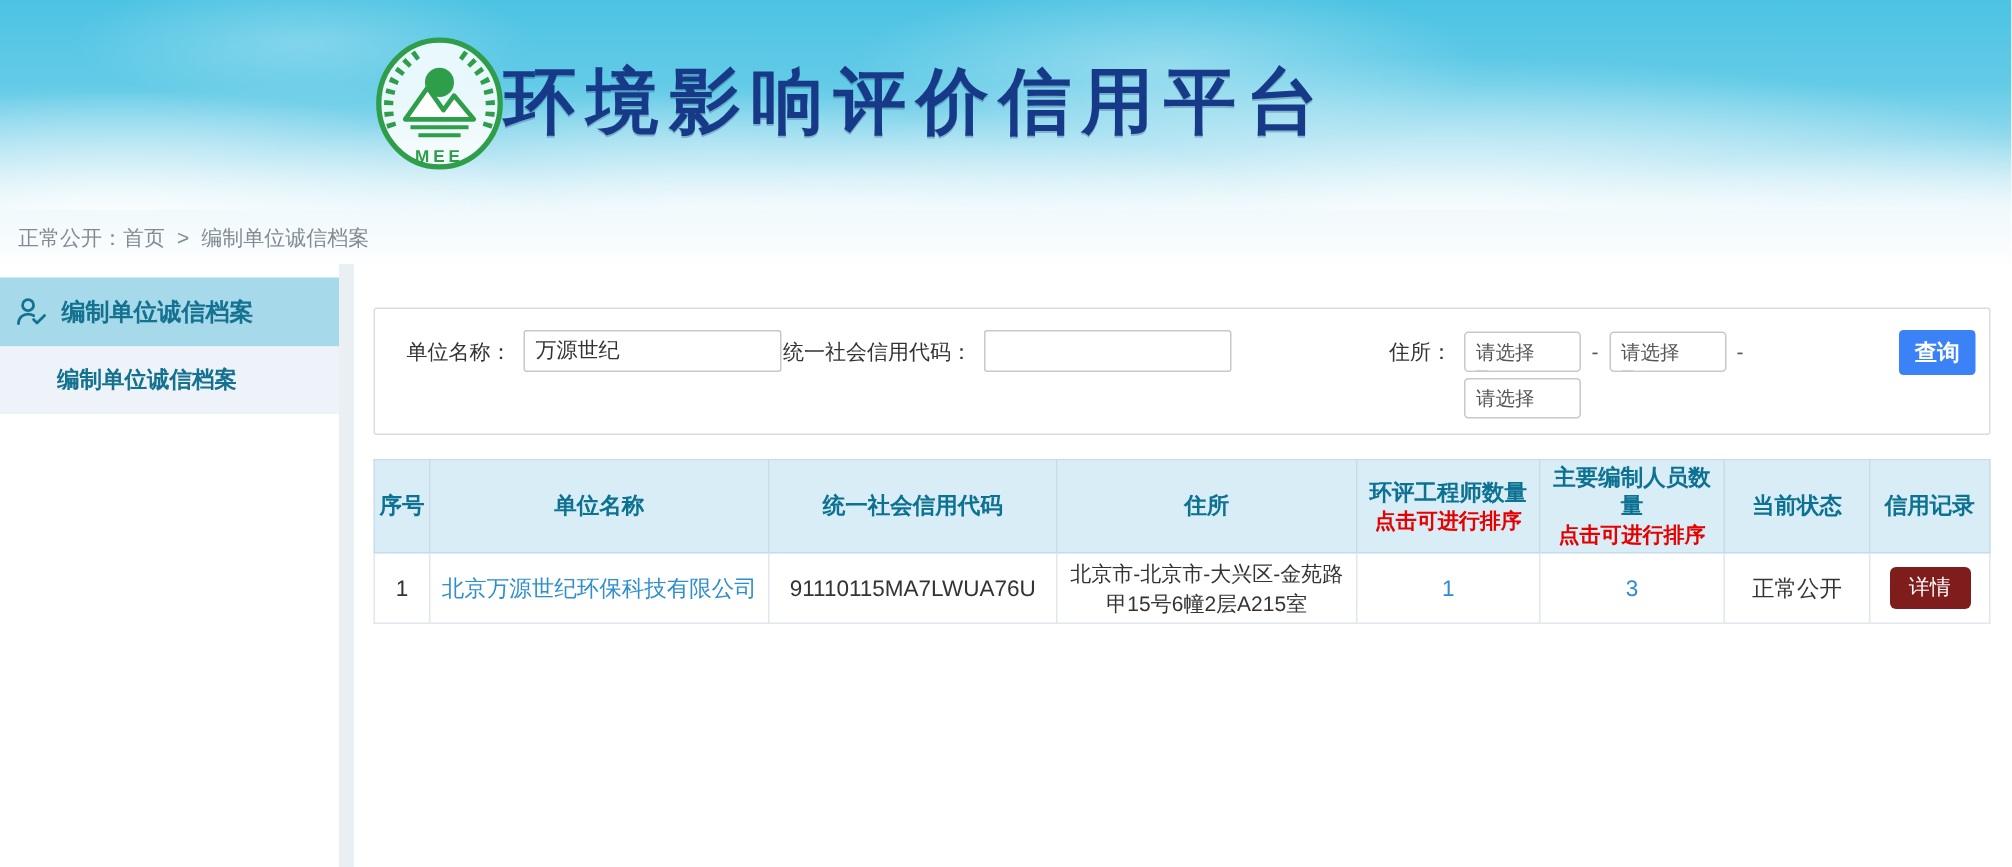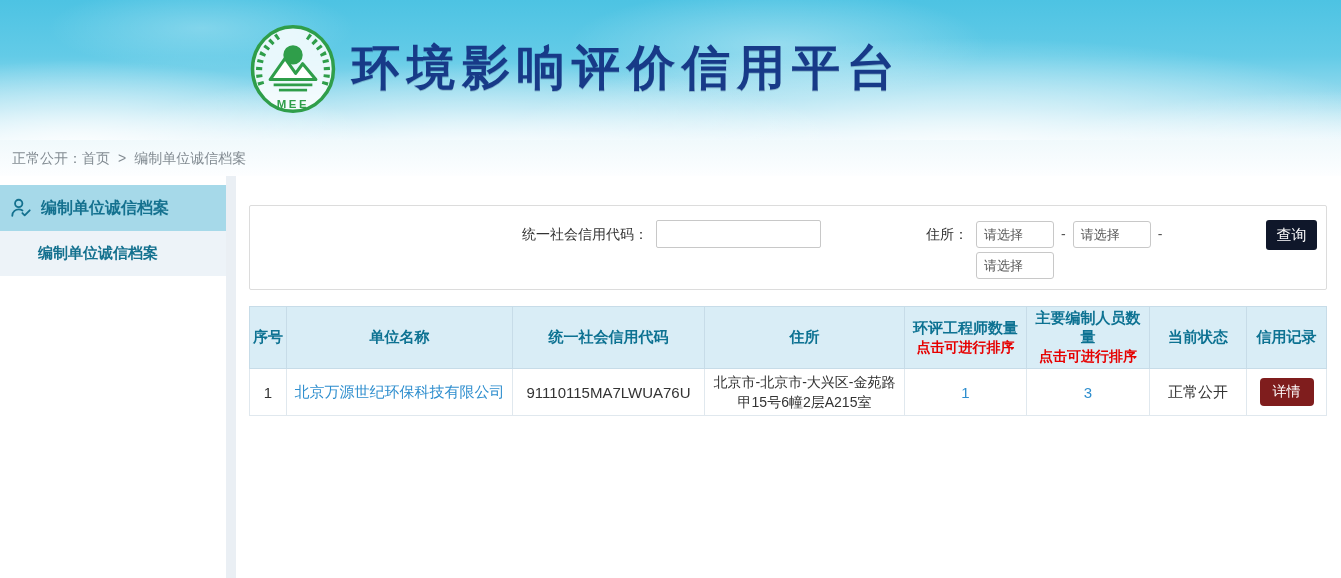--- a/index.html
+++ b/index.html
@@ -11,21 +11,21 @@
     background:
       radial-gradient(ellipse 420px 130px at 6% 108%, rgba(255,255,255,.96), rgba(255,255,255,0) 70%),
       radial-gradient(ellipse 560px 150px at 36% 120%, rgba(255,255,255,.92), rgba(255,255,255,0) 70%),
       radial-gradient(ellipse 680px 170px at 72% 112%, rgba(255,255,255,.9), rgba(255,255,255,0) 70%),
       radial-gradient(ellipse 480px 120px at 100% 125%, rgba(255,255,255,.85), rgba(255,255,255,0) 70%),
       radial-gradient(ellipse 300px 80px at 58% 32%, rgba(255,255,255,.35), rgba(255,255,255,0) 70%),
       radial-gradient(ellipse 220px 60px at 15% 20%, rgba(255,255,255,.25), rgba(255,255,255,0) 70%),
       linear-gradient(180deg,#4dc3e3 0%,#63cbe7 40%,#a5dff0 78%,#ddf2fa 100%);
   }
   .logo { position:absolute; left:249px; top:23px; }
-  .banner-title { position:absolute; left:352px; top:36px; font-size:48px; font-weight:bold;
+  .banner-title { position:absolute; left:336px; top:36px; font-size:48px; font-weight:bold;
     color:#173a88; letter-spacing:7px; white-space:nowrap;
     text-shadow:0 1px 0 rgba(20,40,90,.25); }
 
   
   .breadcrumb { height:36px; line-height:36px; padding-left:12px; font-size:14px; color:#828b92;
     background:linear-gradient(180deg,#f0f9fc,#fdfeff); }
   .breadcrumb a { color:#828b92; text-decoration:none; cursor:pointer; }
   .breadcrumb .sep { margin:0 8px; }
 
   
@@ -51,21 +51,21 @@
   .addr-row + .addr-row { margin-top:3px; }
   .combo { display:flex; width:78px; height:27px; border:1px solid #c8c8c8; border-radius:3px;
     background:#fff; overflow:hidden; cursor:pointer;flex-direction:column; }
   .combo-text { flex:1; font-size:13px; color:#555; line-height:25px; padding-left:7px; }
   .combo-arrow { width:21px; border-left:1px solid #c8c8c8;
     background:linear-gradient(#fbfbfb,#e6e6e6); display:flex; align-items:center; justify-content:center; }
   .tri { width:0; height:0; border-left:4px solid transparent; border-right:4px solid transparent;
     border-top:5px solid #8b8b8b; }
   .dash { margin:0 7px; color:#555; font-size:14px; }
   .search-btn { position:absolute; left:1016px; top:14px; width:51px; height:30px;
-    background:#0f172a; color:#fff; border:none; border-radius:3px; font-size:15px; cursor:pointer; }
+    background:#3b82f6; color:#fff; border:none; border-radius:3px; font-size:15px; cursor:pointer;font-weight:bold; }
 
   
   .result-table { width:100%; margin-top:16px; border-collapse:collapse; table-layout:fixed; }
   .result-table th { background:#d9edf6; border:1px solid #c7dce8; height:42px;
     color:#0d7292; font-size:15px; font-weight:bold; text-align:center; padding:2px; cursor:default; }
   th.sortable { cursor:pointer; }
   .sort-hint { color:#e60000; font-size:14px; font-weight:bold; margin-top:1px; }
   .result-table td { border:1px solid #e0e8ee; height:47px; text-align:center;
     font-size:15px; color:#333; padding:2px 6px; background:#fff; }
   td.addr-cell { font-size:14px; line-height:1.45; word-break:break-all; }
@@ -109,20 +109,24 @@
     <div class="side-item sub">
       <span>编制单位诚信档案</span>
     </div>
   </aside>
 
   <div class="side-divider"></div>
 
   <main class="main">
 
     <section class="search-panel">
+      <div class="fg" id="g1">
+        <label>单位名称：</label>
+        <input class="txt" type="text" value="万源世纪" style="">
+      </div>
       <div class="fg" id="g2">
         <label>统一社会信用代码：</label>
         <input class="txt" type="text" value="" style="">
       </div>
       <div class="fg" id="g3">
         <label>住所：</label>
         <div>
           <div class="addr-row">
             <div class="combo">
               <span class="combo-text">请选择</span>

